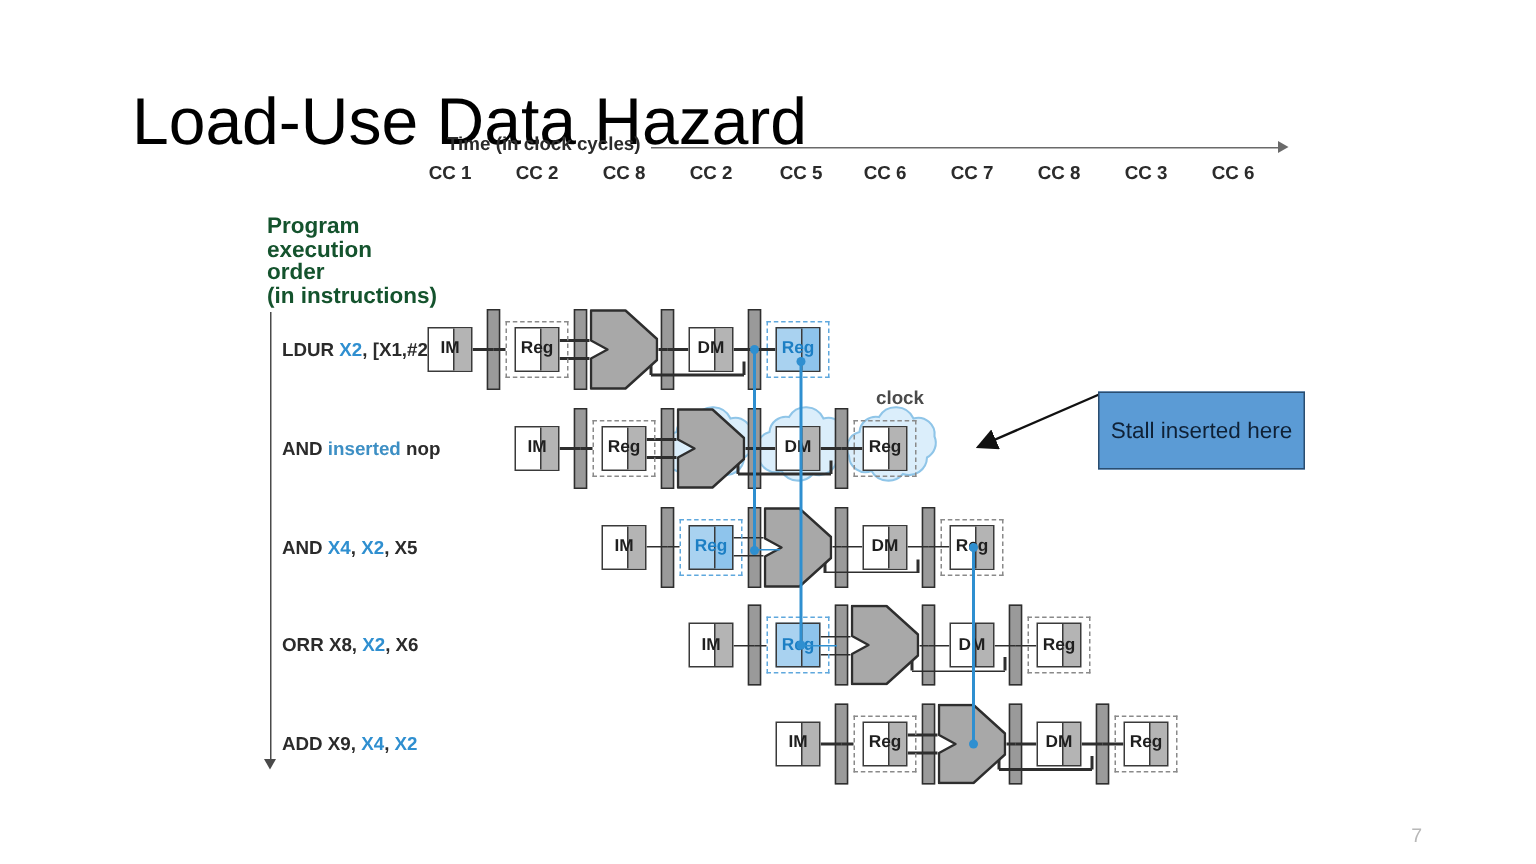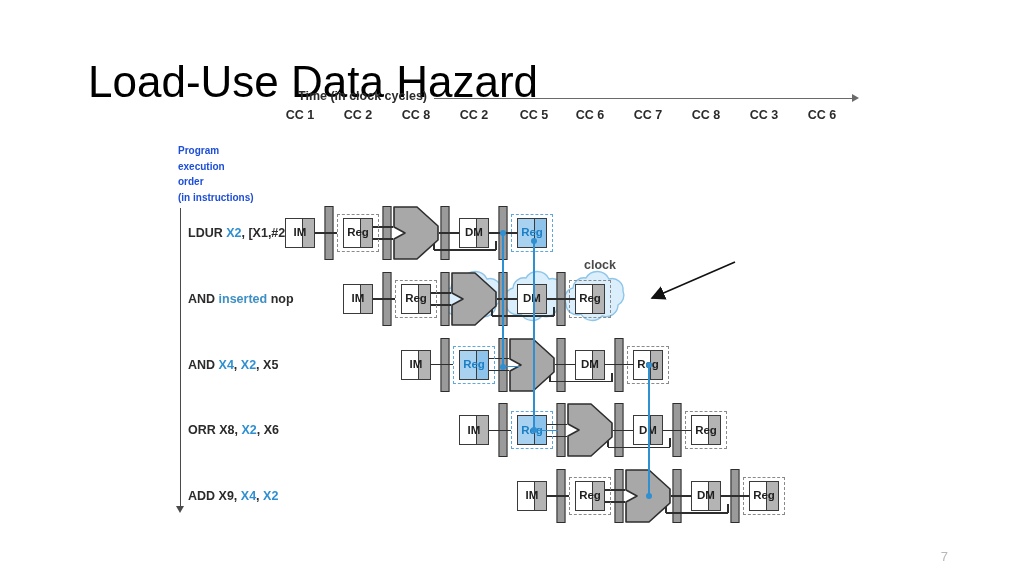--- a/index.html
+++ b/index.html
@@ -45,21 +45,21 @@
   }
   .cc-label{
     position:absolute;top:108px;
     font-size:12.5px;font-weight:bold;color:#2b2b2b;
     white-space:nowrap;text-align:center;width:52px;
   }
 
   
   #prog-order{
     position:absolute;left:178px;top:143px;
-    font-size:10px;font-weight:bold;color:#1d4ed8;
+    font-size:15px;font-weight:bold;color:#14532d;
     line-height:15.5px;white-space:nowrap;
   }
   #order-axis{
     position:absolute;left:180px;top:208px;width:1px;height:300px;background:#4a4a4a;
   }
   #order-arrow{
     position:absolute;left:176px;top:506px;
     width:0;height:0;border-top:7px solid #4a4a4a;
     border-left:4px solid transparent;border-right:4px solid transparent;
   }
@@ -386,15 +386,16 @@
 
     <svg id="callout-arrow" viewBox="0 0 100 52">
       <defs>
         <marker id="ahead" markerWidth="9" markerHeight="9" refX="8" refY="4.5" orient="auto">
           <path d="M0,0 L9,4.5 L0,9 z" fill="#111"></path>
         </marker>
       </defs>
       <line x1="95" y1="4" x2="12" y2="40" stroke="#111" stroke-width="1.6" marker-end="url(#ahead)"></line>
     </svg>
 
+    <div id="callout">Stall inserted here</div>
 
   </div>
 </div>
 
 </body></html>

